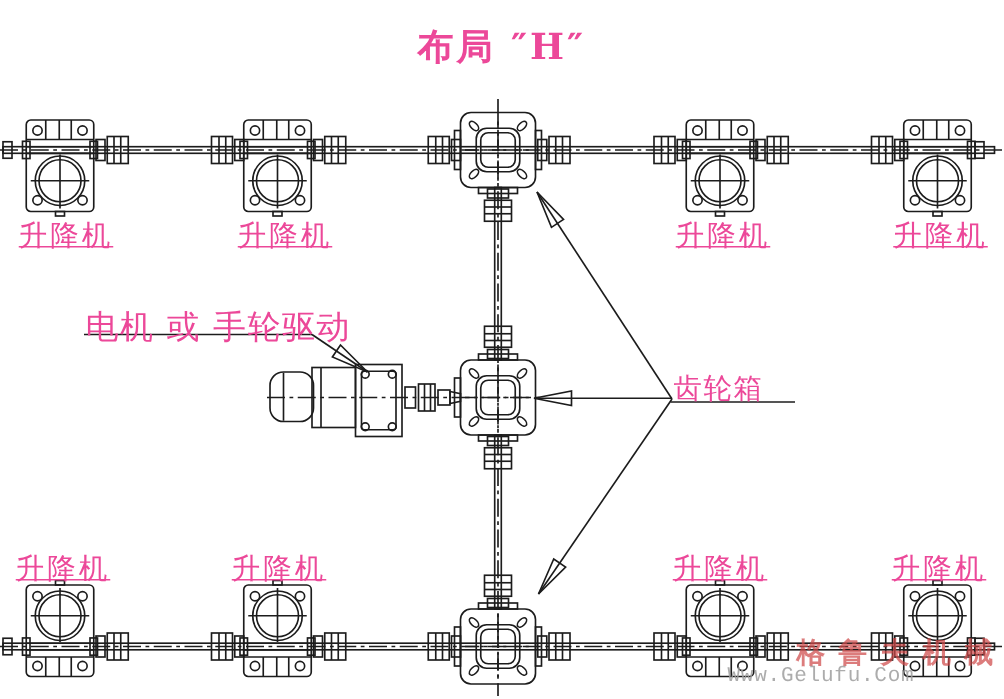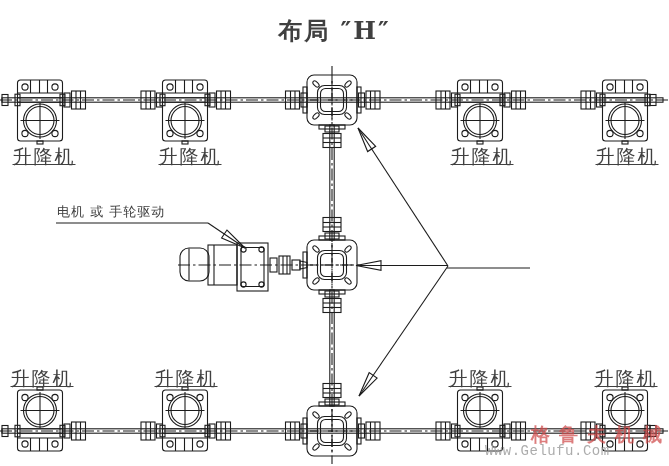--- a/index.html
+++ b/index.html
@@ -7,25 +7,25 @@
     position:relative;width:669px;height:466px;background:#fff;overflow:hidden;
     font-family:"DejaVu Sans","Liberation Sans",sans-serif;color:#111;
   }
   .art{position:absolute;left:0;top:0;}
   .art line,.art rect,.art circle,.art ellipse,.art path,.art polygon{
     stroke:#1c1c1c;stroke-width:1.1;fill:none;
   }
   .lbl{
     position:absolute;white-space:nowrap;
     font-family:"DejaVu Serif","Liberation Serif",serif;
-    color:#404040;
+    color:#ec4899;
   }
   .lifter-lbl{font-size:19px;letter-spacing:2px;transform:translateX(-50%);text-decoration:underline;}
   .title{font-size:24px;font-weight:bold;left:0;width:669px;text-align:center;top:15px;letter-spacing:2px;}
-  .motor-lbl{font-size:13px;left:57px;top:203px;letter-spacing:1px;}
+  .motor-lbl{font-size:22px;left:57px;top:203px;letter-spacing:1px;}
   .gearbox-lbl{font-size:19px;left:449px;top:246px;letter-spacing:1px;}
   .wm-cn{font-size:19px;left:531px;top:422px;letter-spacing:9px;color:rgba(206,74,74,0.72);font-weight:bold;}
   .wm-url{font-size:14px;left:485px;top:443px;color:rgba(158,158,158,0.85);
     font-family:Liberation Mono, monospace;letter-spacing:0.5px;}
 </style>
 </head>
 <body>
 
 <div class="stage">
 
@@ -212,16 +212,17 @@
   <div class="lbl lifter-lbl" style="left:190px;top:144px;">升降机</div>
   <div class="lbl lifter-lbl" style="left:482px;top:144px;">升降机</div>
   <div class="lbl lifter-lbl" style="left:627px;top:144px;">升降机</div>
 
   <div class="lbl lifter-lbl" style="left:42px;top:366px;">升降机</div>
   <div class="lbl lifter-lbl" style="left:186px;top:366px;">升降机</div>
   <div class="lbl lifter-lbl" style="left:480px;top:366px;">升降机</div>
   <div class="lbl lifter-lbl" style="left:626px;top:366px;">升降机</div>
 
   <div class="lbl motor-lbl">电机 或 手轮驱动</div>
+  <div class="lbl gearbox-lbl">齿轮箱</div>
 
   <div class="lbl wm-cn">格鲁夫机械</div>
   <div class="lbl wm-url">Www.Gelufu.Com</div>
 </div>
 
 </body></html>

